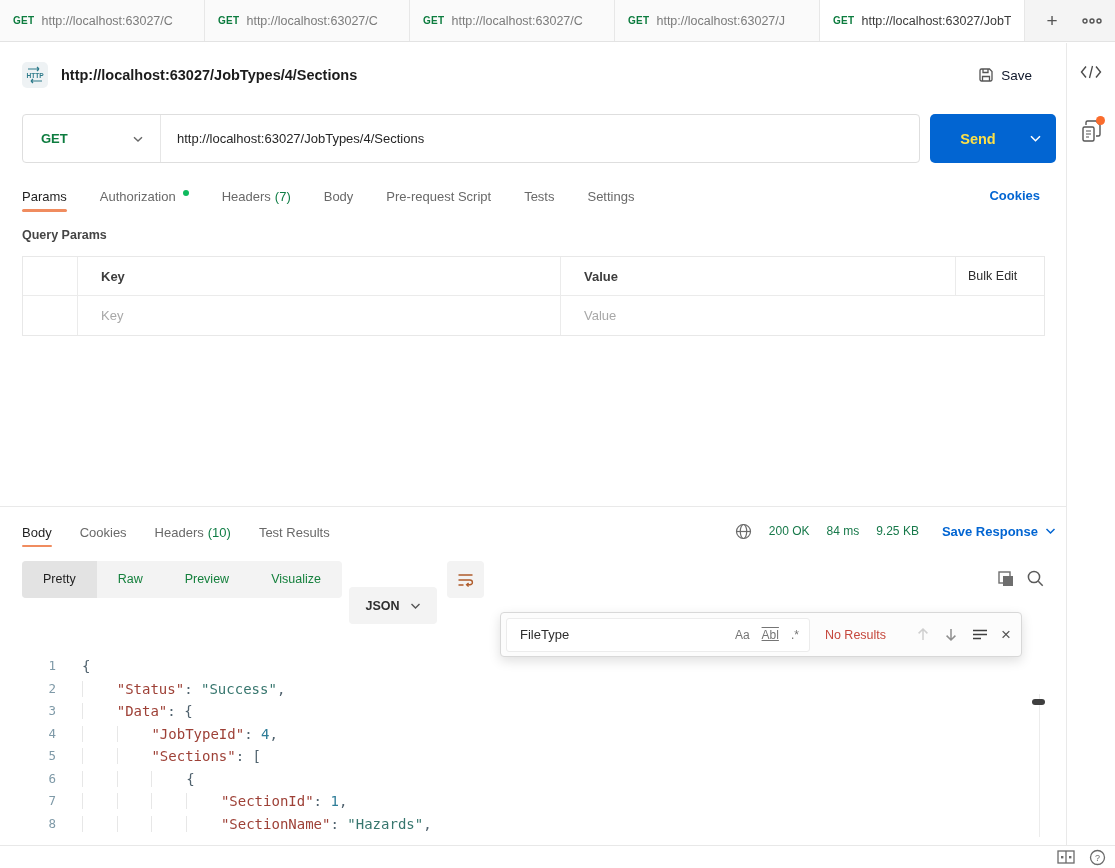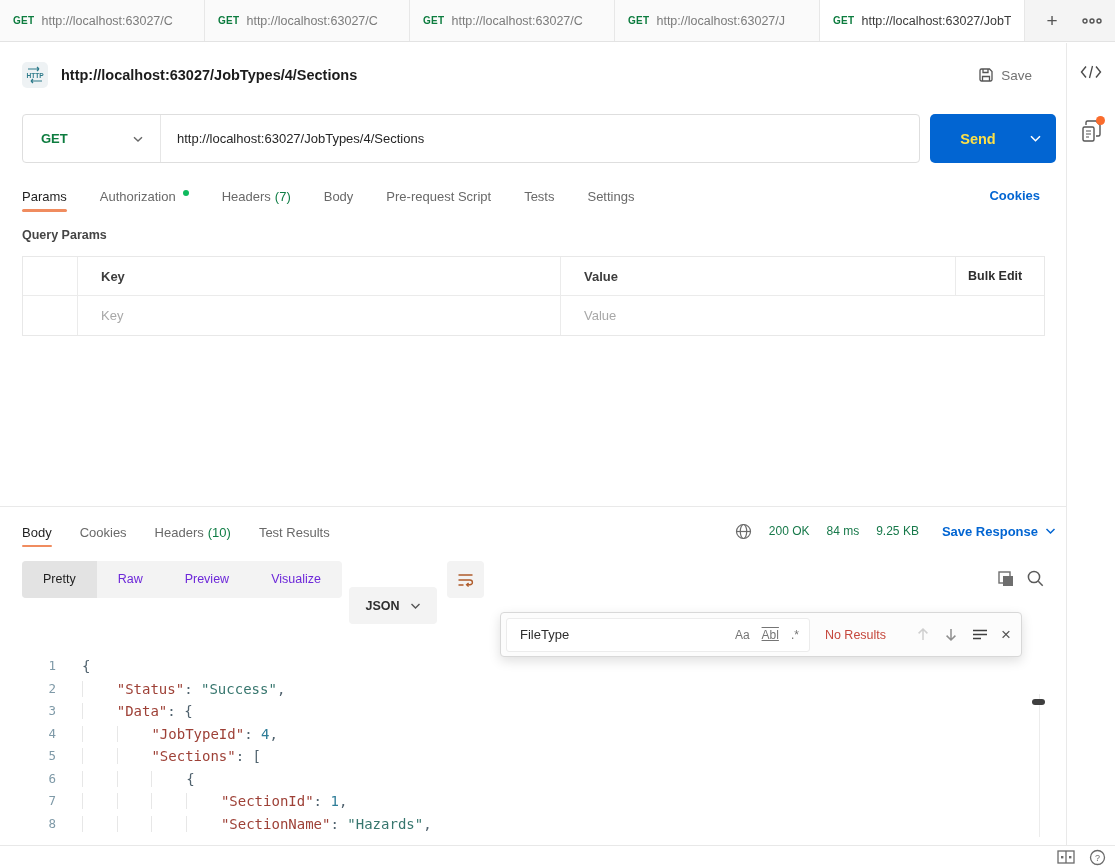--- a/index.html
+++ b/index.html
@@ -18,21 +18,21 @@
   .tab-plus{align-self:center;margin-left:14px;width:26px;height:26px;display:flex;align-items:center;
             justify-content:center;font-size:19px;color:#555;cursor:pointer;}
   .tab-more{align-self:center;margin-left:17px;display:flex;align-items:center;cursor:pointer;}
 
   
   .req-header{position:absolute;left:22px;top:58px;width:1034px;height:34px;display:flex;align-items:center;}
   .http-badge{width:26px;height:26px;border-radius:5px;background:#eef2f4;display:flex;align-items:center;
               justify-content:center;flex:none;}
   .req-title{margin-left:13px;font-size:14.5px;font-weight:700;color:#1c1c1c;}
   .save-btn{margin-left:auto;margin-right:24px;display:flex;align-items:center;gap:7px;background:none;
-            border:none;font-family:inherit;font-size:13.5px;color:#737373;cursor:pointer;padding:0;}
+            border:none;font-family:inherit;font-size:13.5px;color:#0f172a;cursor:pointer;padding:0;}
 
   
   .url-row{position:absolute;left:22px;top:114px;width:1034px;height:49px;}
   .url-box{position:absolute;left:0;top:0;width:898px;height:49px;border:1px solid #dedede;border-radius:4px;
            background:#fff;display:flex;align-items:center;box-sizing:border-box;}
   .method-box{width:138px;height:100%;display:flex;align-items:center;justify-content:space-between;
               padding:0 16px 0 18px;box-sizing:border-box;border-right:1px solid #e6e6e6;cursor:pointer;}
   .method-box .method{font-size:13px;font-weight:700;color:#0d7c3f;}
   .url-text{margin-left:16px;font-size:13px;color:#262626;white-space:nowrap;overflow:hidden;}
   .send-btn{position:absolute;left:908px;top:0;width:126px;height:49px;background:#0265d2;border:none;
@@ -54,33 +54,33 @@
   .cookies-link{position:absolute;top:188px;right:75px;font-size:13px;font-weight:600;color:#0265d2;cursor:pointer;}
 
   
   .qp-title{position:absolute;left:22px;top:228px;font-size:12.5px;font-weight:600;color:#454545;}
   .qp-table{position:absolute;left:22px;top:256px;width:1023px;border:1px solid #e8e8e8;box-sizing:border-box;
             display:grid;grid-template-columns:55px 483px 395px 88px;grid-auto-rows:39px;background:#fff;}
   .qc{display:flex;align-items:center;box-sizing:border-box;}
   .qc.r{border-right:1px solid #ebebeb;}
   .qc.hb{border-bottom:1px solid #ebebeb;}
   .qc.hdr{font-size:13px;font-weight:600;color:#3d3d3d;padding-left:23px;}
-  .qc.bulk{font-size:12.5px;font-weight:700;color:#2e2e2e;padding-left:12px;}
+  .qc.bulk{font-size:12.5px;font-weight:400;color:#2e2e2e;padding-left:12px;}
   .qc.ph{font-size:13px;color:#a8a8a8;padding-left:23px;}
 
   
   .resp-sep{position:absolute;left:0;top:506px;width:1066px;border-top:1px solid #e9e9e9;}
   .resp-meta{position:absolute;top:518px;right:59px;height:26px;display:flex;align-items:center;gap:17px;}
   .resp-meta .g{font-size:12px;color:#17794a;}
   .save-resp{display:flex;align-items:center;gap:7px;color:#0265d2;font-size:13px;font-weight:600;
              cursor:pointer;margin-left:6px;justify-content:center;}
 
   .segmented{position:absolute;left:22px;top:561px;height:37px;display:inline-flex;background:#f3f3f3;
              border-radius:4px;overflow:hidden;}
-  .seg-item{padding:0 21px;line-height:37px;font-size:12.5px;color:#6d28d9;cursor:pointer;white-space:nowrap;}
+  .seg-item{padding:0 21px;line-height:37px;font-size:12.5px;color:#15803d;cursor:pointer;white-space:nowrap;}
   .seg-item.active{background:#e3e3e3;color:#1f1f1f;}
   .lang-select{position:absolute;left:349px;top:587px;width:88px;height:37px;background:#f3f3f3;border-radius:4px;
                display:flex;align-items:center;justify-content:center;gap:10px;font-size:12.5px;font-weight:600;
                color:#2f2f2f;cursor:pointer;}
   .wrap-btn{position:absolute;left:447px;top:561px;width:37px;height:37px;background:#f3f3f3;border-radius:4px;
             display:flex;align-items:center;justify-content:center;cursor:pointer;}
   .copy-btn{position:absolute;left:995px;top:568px;width:22px;height:22px;display:flex;align-items:center;
             justify-content:center;cursor:pointer;}
   .find-btn{position:absolute;left:1024px;top:567px;width:22px;height:22px;display:flex;align-items:center;
             justify-content:center;cursor:pointer;}

